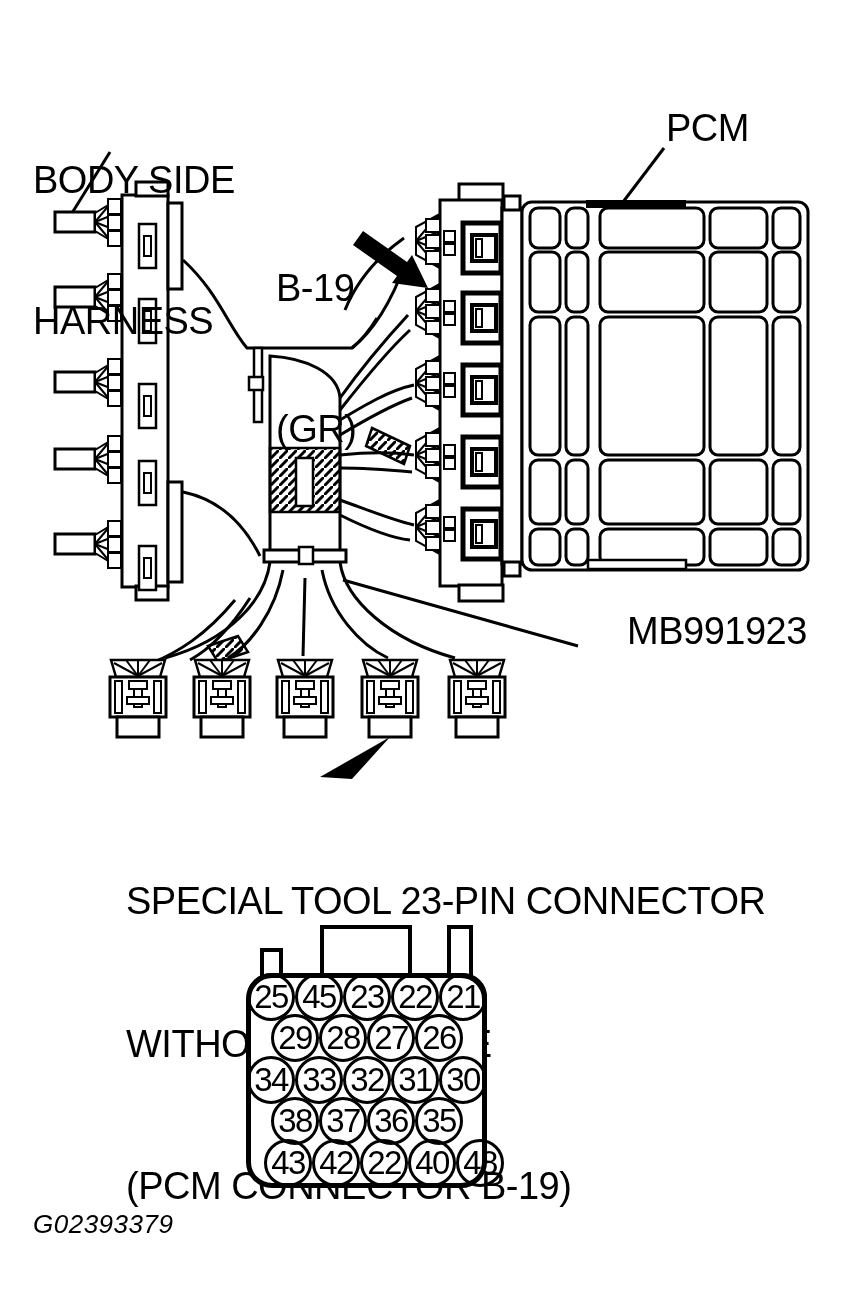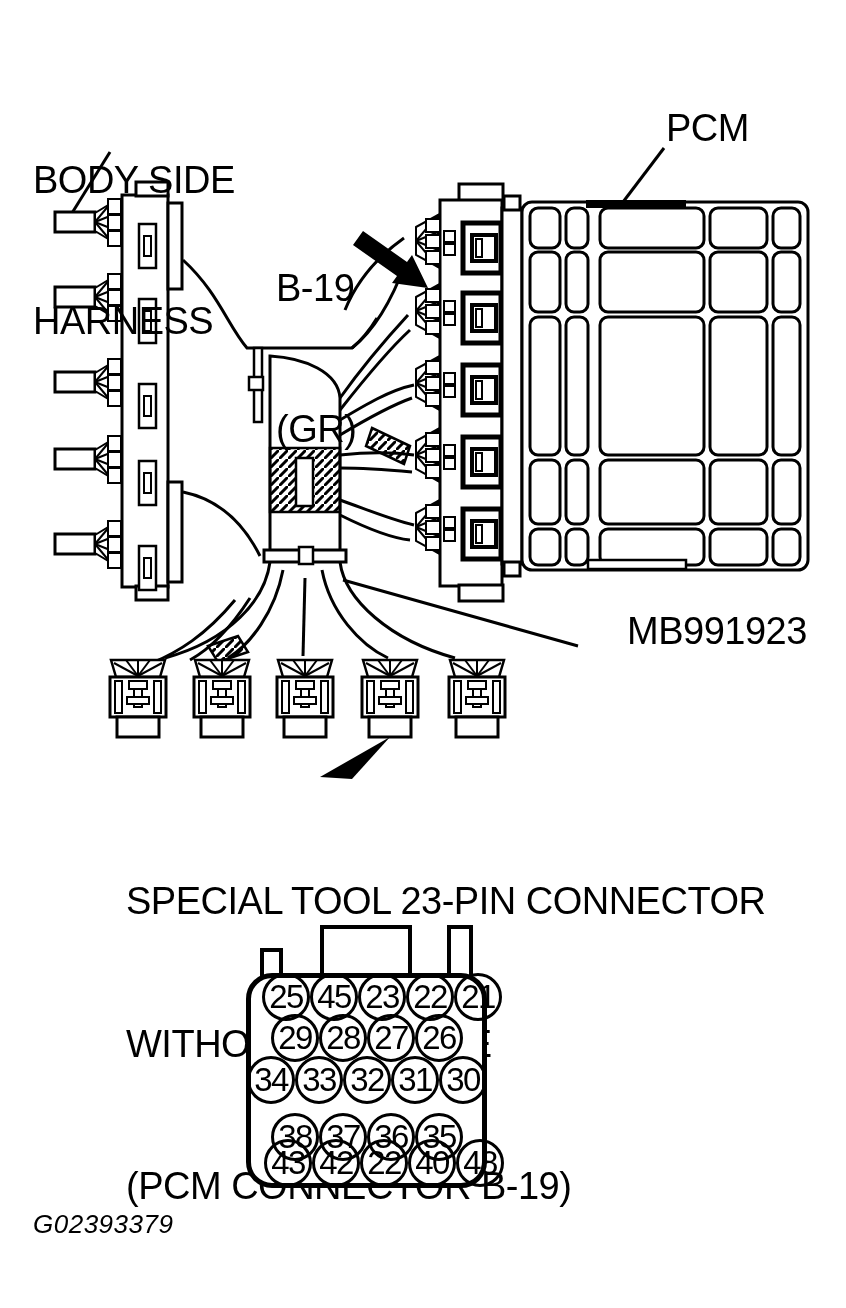--- a/index.html
+++ b/index.html
@@ -231,41 +231,41 @@
   </div>
 
   <div class="lbl lbl-small" style="left:33px;top:1209px;">G02393379</div>
 
   <div id="pinbox">
     <div class="tab" style="left:14px;top:23px;width:23px;height:33px;"></div>
     <div class="tab" style="left:74px;top:0px;width:92px;height:56px;"></div>
     <div class="tab" style="left:201px;top:0px;width:26px;height:56px;"></div>
     <div id="pinbody"></div>
 
-    <div class="pin-row" style="left:1px;top:48px;padding-left:15px;">
+    <div class="pin-row" style="left:1px;top:48px;">
       <span class="pin">25</span>
       <span class="pin">45</span>
       <span class="pin">23</span>
       <span class="pin">22</span>
       <span class="pin">21</span>
     </div>
     <div class="pin-row" style="left:25px;top:89px;justify-content:center;">
       <span class="pin">29</span>
       <span class="pin">28</span>
       <span class="pin">27</span>
       <span class="pin">26</span>
     </div>
     <div class="pin-row" style="left:1px;top:131px;">
       <span class="pin">34</span>
       <span class="pin">33</span>
       <span class="pin">32</span>
       <span class="pin">31</span>
       <span class="pin">30</span>
     </div>
-    <div class="pin-row" style="left:25px;top:188px;">
+    <div class="pin-row" style="left:25px;top:172px;">
       <span class="pin">38</span>
       <span class="pin">37</span>
       <span class="pin">36</span>
       <span class="pin">35</span>
     </div>
     <div class="pin-row" style="left:18px;top:214px;">
       <span class="pin">43</span>
       <span class="pin">42</span>
       <span class="pin">22</span>
       <span class="pin">40</span>

